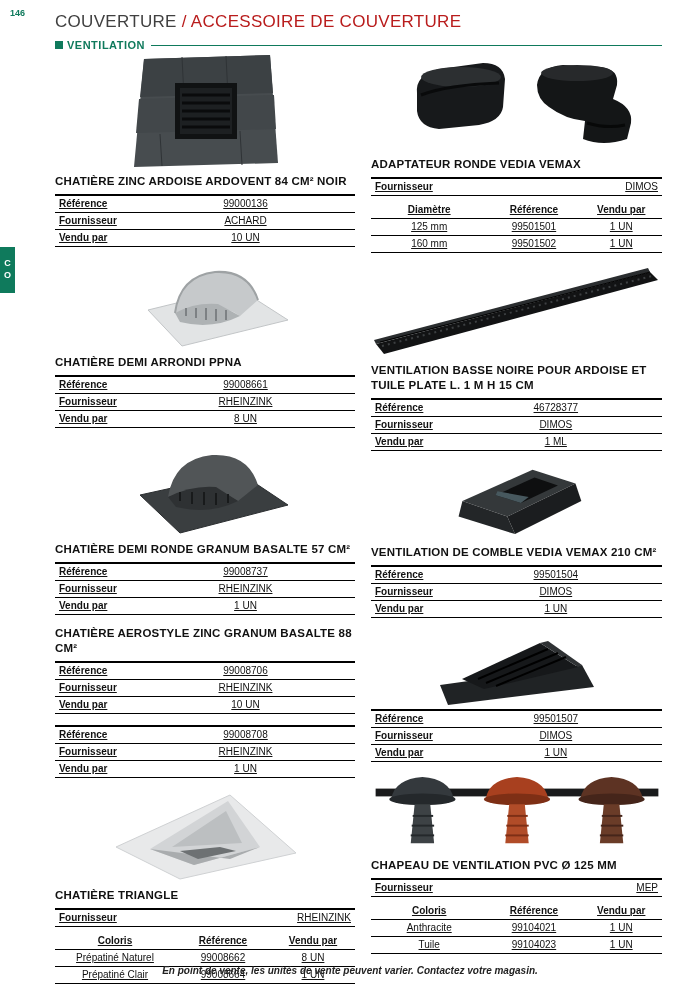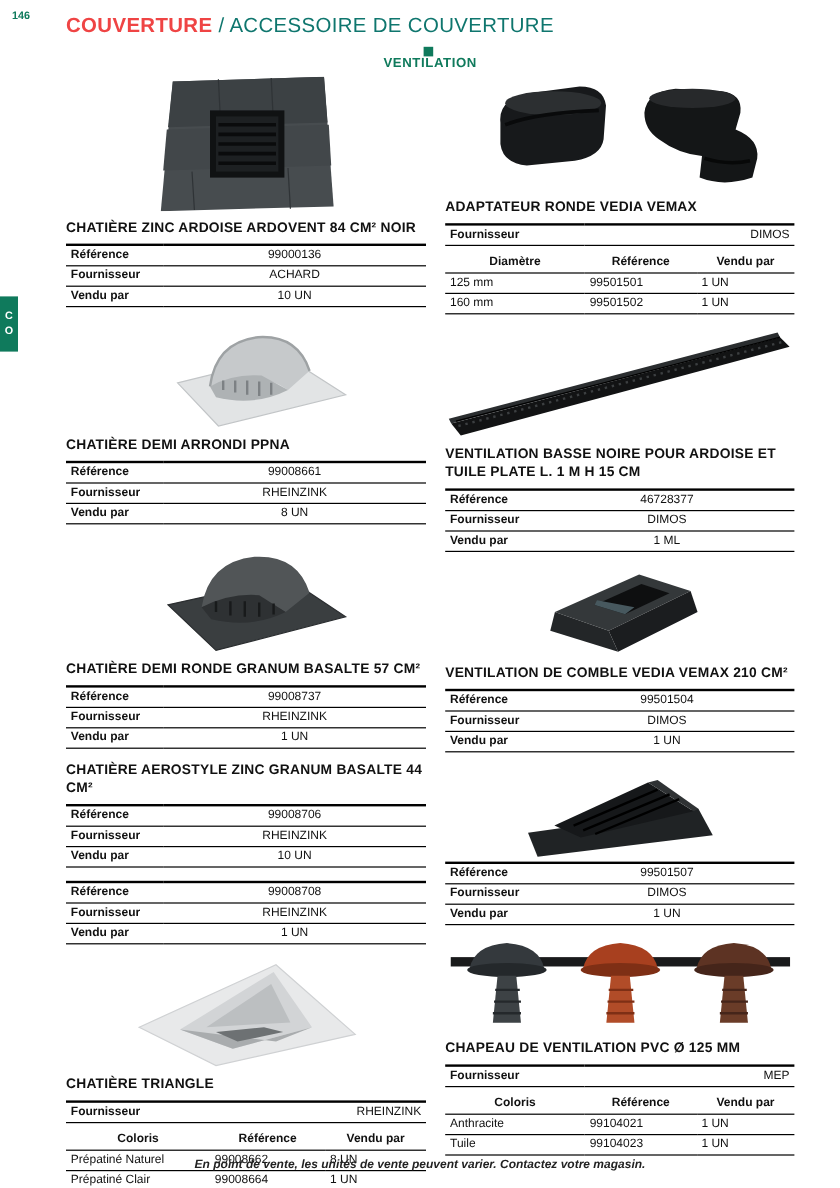--- a/index.html
+++ b/index.html
@@ -19,44 +19,44 @@
     position:absolute; left:0; top:247px; width:15px; height:46px;
     background:#0f7a5c; color:#fff;
     display:flex; align-items:center; justify-content:center;
   }
   .side-tab span {
     writing-mode:vertical-rl; text-orientation:upright;
     font-size:9px; font-weight:bold; letter-spacing:2px;
   }
   .content { padding:12px 38px 0 55px; }
   h1 { font-size:17px; letter-spacing:.3px; white-space:nowrap; }
-  h1 .t1 { color:#ef4444; font-weight:bold; }
-  h1 .t2 { color:#0f766e; font-weight:normal; }
-  .section-row { display:flex; align-items:center; margin-top:7px;flex-direction:column; }
+  h1 .t1 { color:#404040; font-weight:normal; }
+  h1 .t2 { color:#b91c1c; font-weight:normal; }
+  .section-row { display:flex; align-items:center; margin-top:7px; }
   .bullet { width:8px; height:8px; background:#0f7a5c; margin-right:4px; flex:none; }
   .section-label { color:#0f7a5c; font-weight:bold; font-size:11px; letter-spacing:.5px; }
   .section-line { flex:1; height:0; border-top:1.5px solid #0f7a5c; margin-left:6px; }
   .cols { display:flex; gap:16px; margin-top:4px; }
   .col-left  { width:300px; flex:none; }
   .col-right { width:291px; flex:none; }
   .product { margin-bottom:11px; }
   .imgwrap { display:flex; justify-content:center; align-items:center; }
   .ih112{height:112px}.ih95{height:95px}.ih96{height:96px}.ih92{height:92px}
   .ih90{height:90px}.ih80{height:80px}.ih78{height:78px}.ih76{height:76px}
   .ptitle { font-size:11.5px; font-weight:bold; line-height:1.3; margin:7px 0 5px; letter-spacing:.2px; }
-  table { width:100%; border-collapse:collapse; font-size:10px; table-layout:fixed; }
+  table { width:100%; border-collapse:collapse; font-size:10px; table-layout:fixed;text-decoration:underline; }
   td,th { padding:2.5px 4px; border-bottom:1px solid #000; overflow:hidden; white-space:nowrap; }
   table.kv  { border-top:2px solid #000; }
   table.sup { border-top:2px solid #000; }
   td.k  { font-weight:bold; text-align:left; width:27%; }
   td.v  { text-align:center; }
   td.vr { text-align:right; }
   table.grid { margin-top:6px; }
   table.grid th { font-weight:bold; }
-  table.grid td { }
+  table.grid td { text-align:center; }
   table.grid th:nth-child(1), table.grid td:nth-child(1) { width:40%; }
   table.grid th:nth-child(2), table.grid td:nth-child(2) { width:32%; }
   table.grid th:nth-child(3), table.grid td:nth-child(3) { width:28%; }
   .footer {
     position:absolute; left:0; right:0; top:965px; text-align:center;
     font-size:10px; font-style:italic; font-weight:bold; color:#222;
   }
 </style>
 </head>
 <body>
@@ -187,21 +187,21 @@
           </tr>
           <tr>
             <td class="k">Vendu par</td>
             <td class="v">1 UN</td>
           </tr>
         </tbody>
           </table>
       </section>
 
       <section class="product">
-        <h3 class="ptitle">CHATIÈRE AEROSTYLE ZINC GRANUM BASALTE 44 CM²</h3>
+        <h3 class="ptitle">CHATIÈRE AEROSTYLE ZINC GRANUM BASALTE 88 CM²</h3>
         <table class="kv">
           <tbody>
               <tr>
             <td class="k">Référence</td>
             <td class="v">99008706</td>
           </tr>
           <tr>
             <td class="k">Fournisseur</td>
             <td class="v">RHEINZINK</td>
           </tr>

